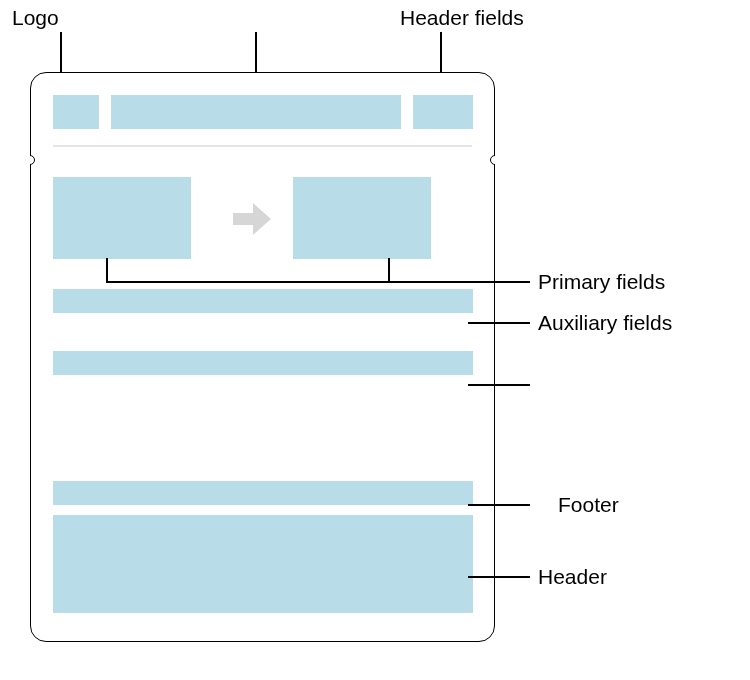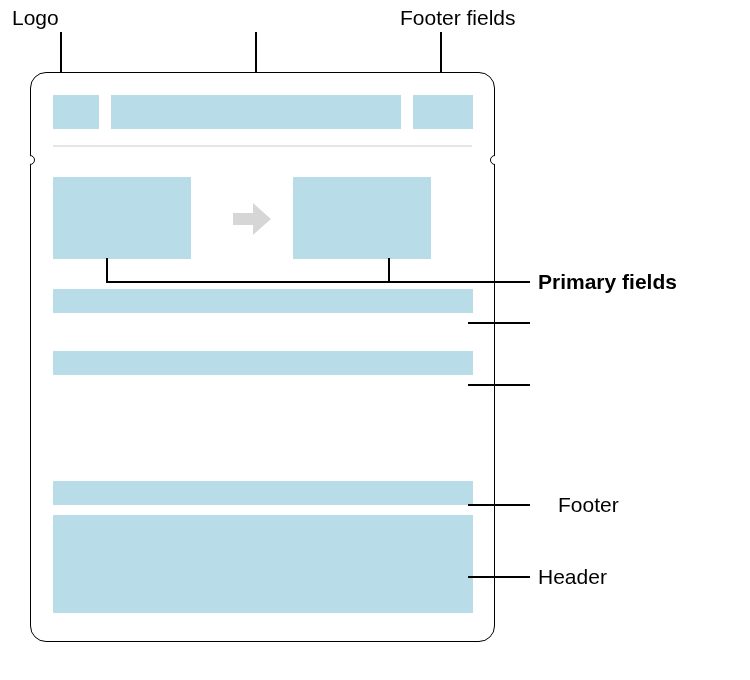--- a/index.html
+++ b/index.html
@@ -89,21 +89,21 @@
     .footer-block { left: 22px; top: 408px; width: 420px; height: 24px; }
     .barcode-block { left: 22px; top: 442px; width: 420px; height: 98px; }
 
   </style>
 </head>
 <body>
 
 <div class="stage">
 
   <div class="label" style="left:12px; top:6px;">Logo</div>
-  <div class="label" style="left:400px; top:6px;">Footer fields</div>
+  <div class="label" style="left:400px; top:6px;">Header fields</div>
 
   <div class="leader v" style="left:60px; top:32px; height:66px;"></div>
   <div class="leader v" style="left:255px; top:32px; height:66px;"></div>
   <div class="leader v" style="left:440px; top:32px; height:66px;"></div>
 
   <div class="card">
     <div class="notch left"></div>
     <div class="notch right"></div>
 
     <div class="block logo-block"></div>
@@ -121,21 +121,22 @@
       </svg>
     </div>
 
     <div class="block aux-block"></div>
     <div class="block sec-block"></div>
 
     <div class="block footer-block"></div>
     <div class="block barcode-block"></div>
   </div>
 
-  <div class="label" style="left:538px; top:270px;font-weight:bold;">Primary fields</div>
+  <div class="label" style="left:538px; top:270px;">Primary fields</div>
+  <div class="label" style="left:538px; top:311px;">Auxiliary fields</div>
   <div class="label" style="left:538px; top:493px;margin-left:20px;">Footer</div>
   <div class="label" style="left:538px; top:565px;">Header</div>
 
   <div class="leader v" style="left:106px; top:258px; height:24px;"></div>
   <div class="leader v" style="left:388px; top:258px; height:24px;"></div>
   <div class="leader h" style="left:106px; top:281px; width:424px;"></div>
 
   <div class="leader h" style="left:468px; top:322px; width:62px;"></div>
 
   <div class="leader h" style="left:468px; top:384px; width:62px;"></div>

